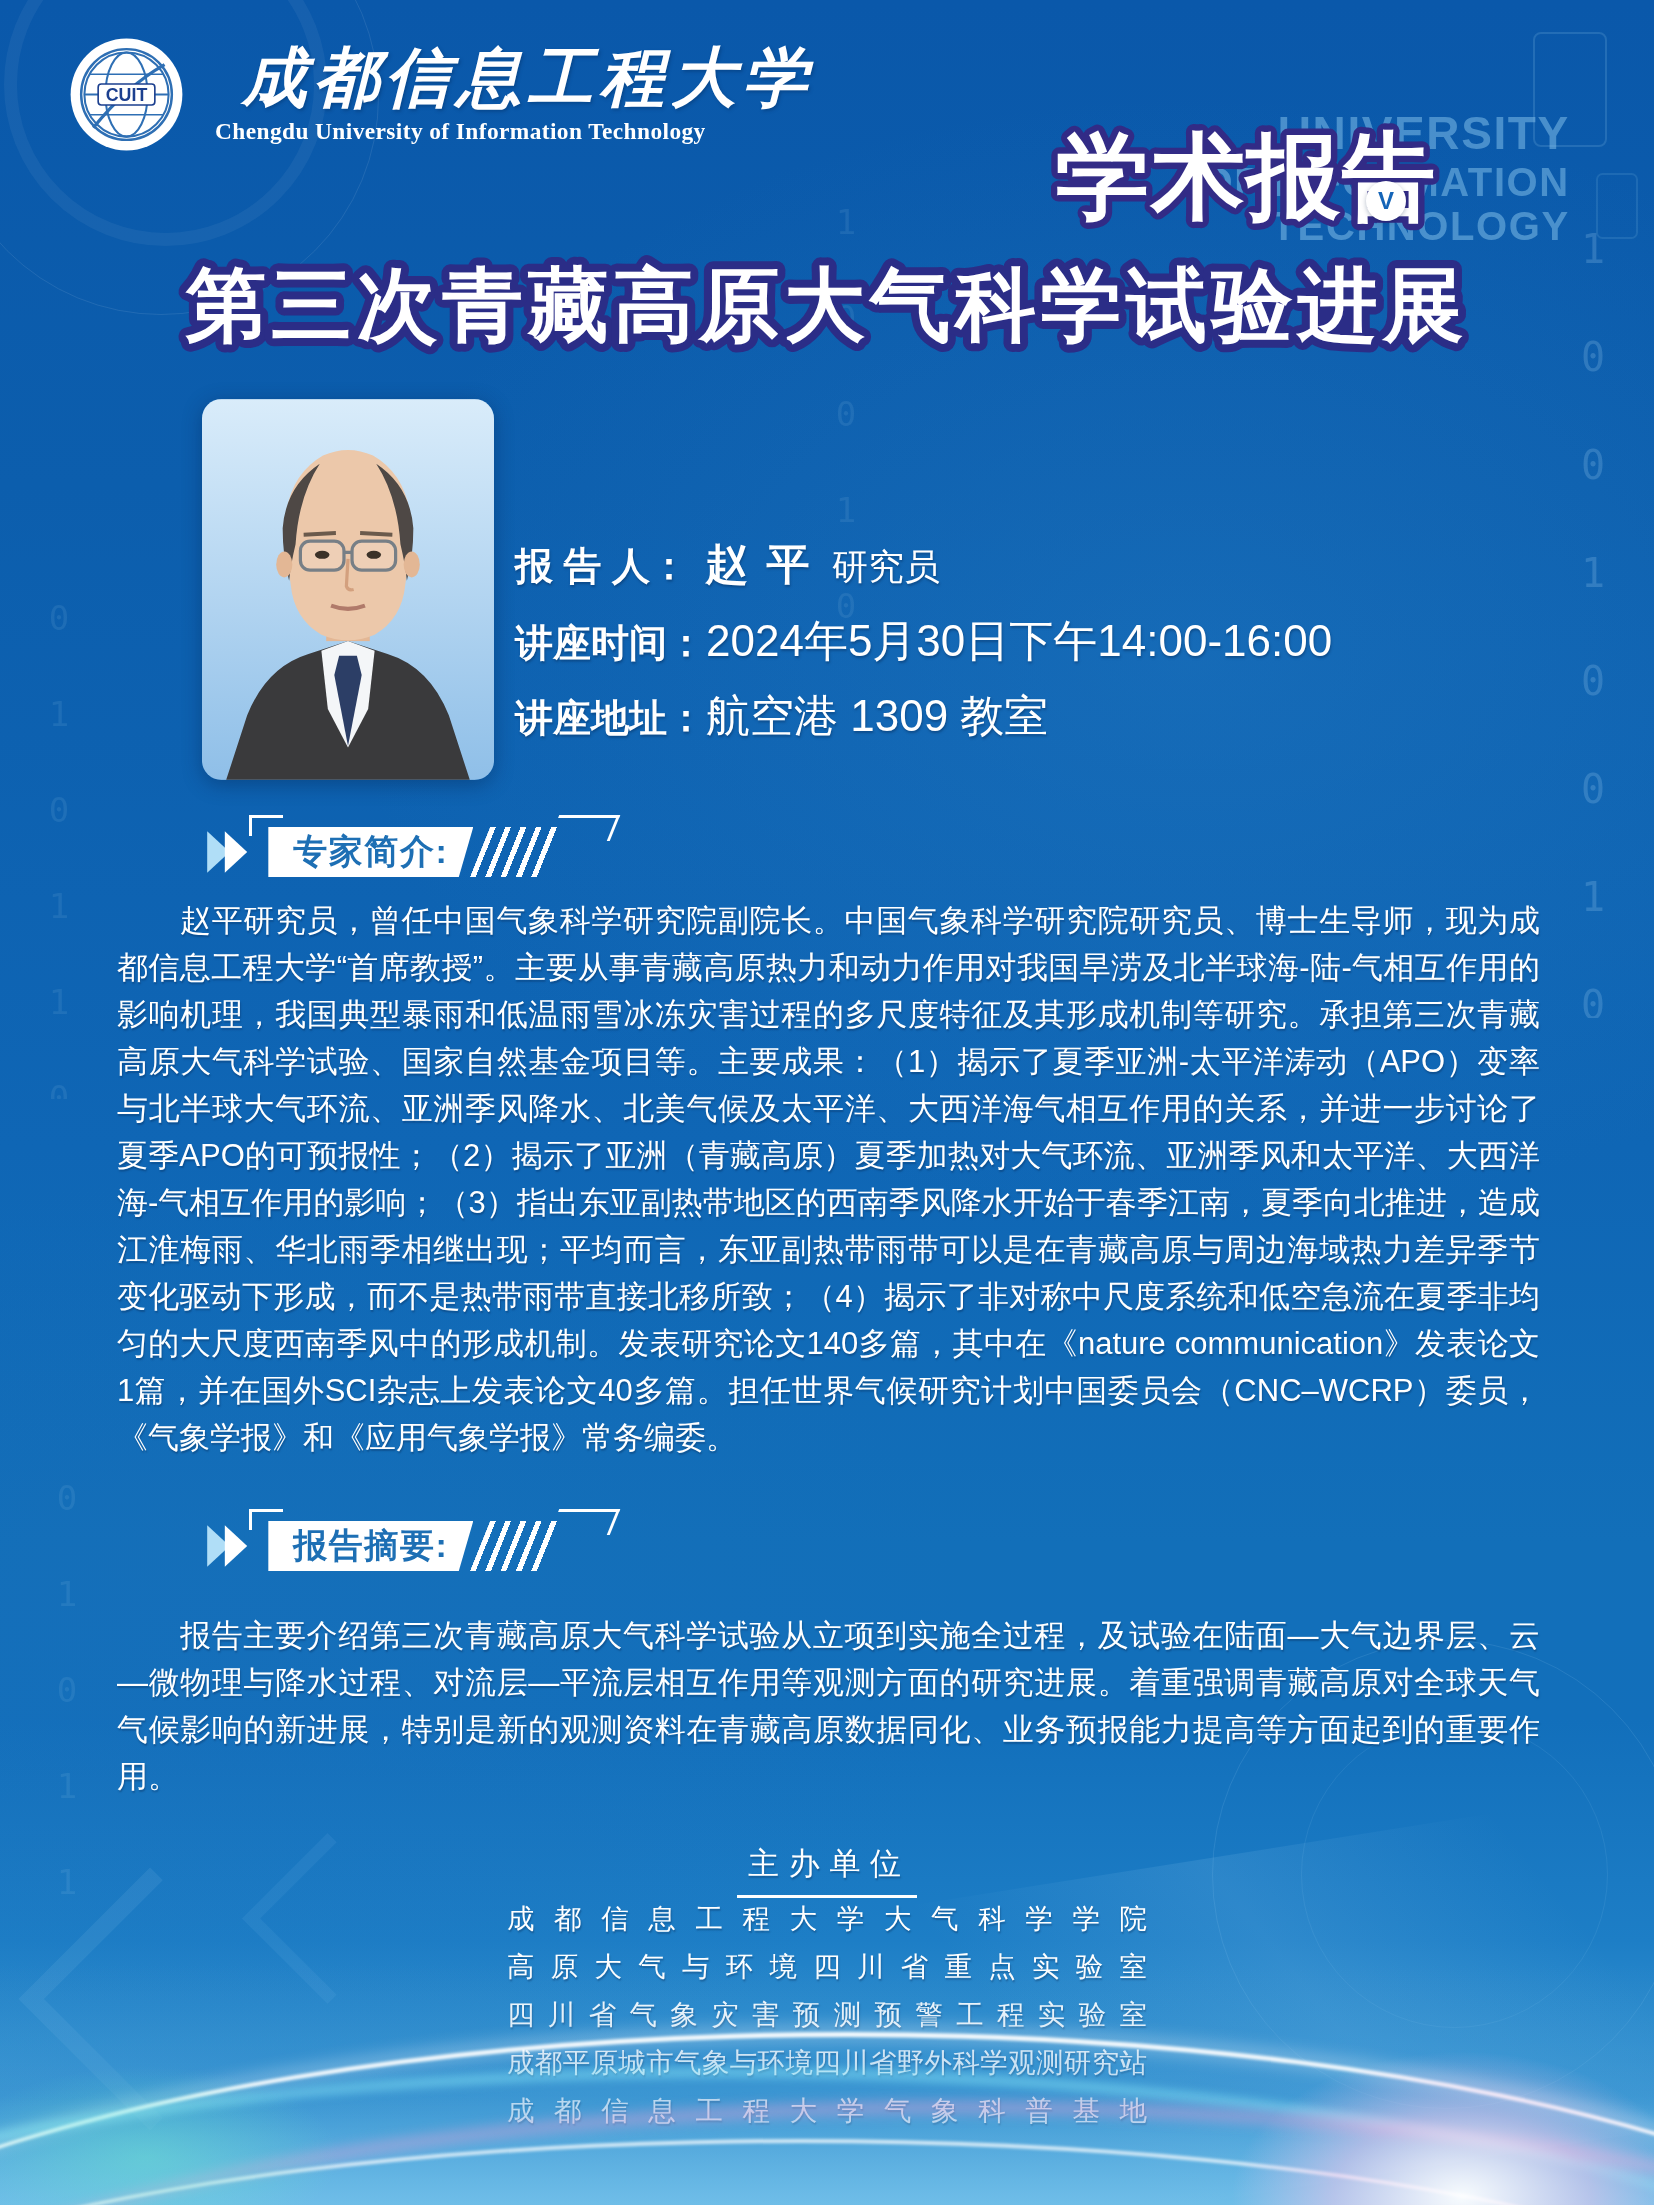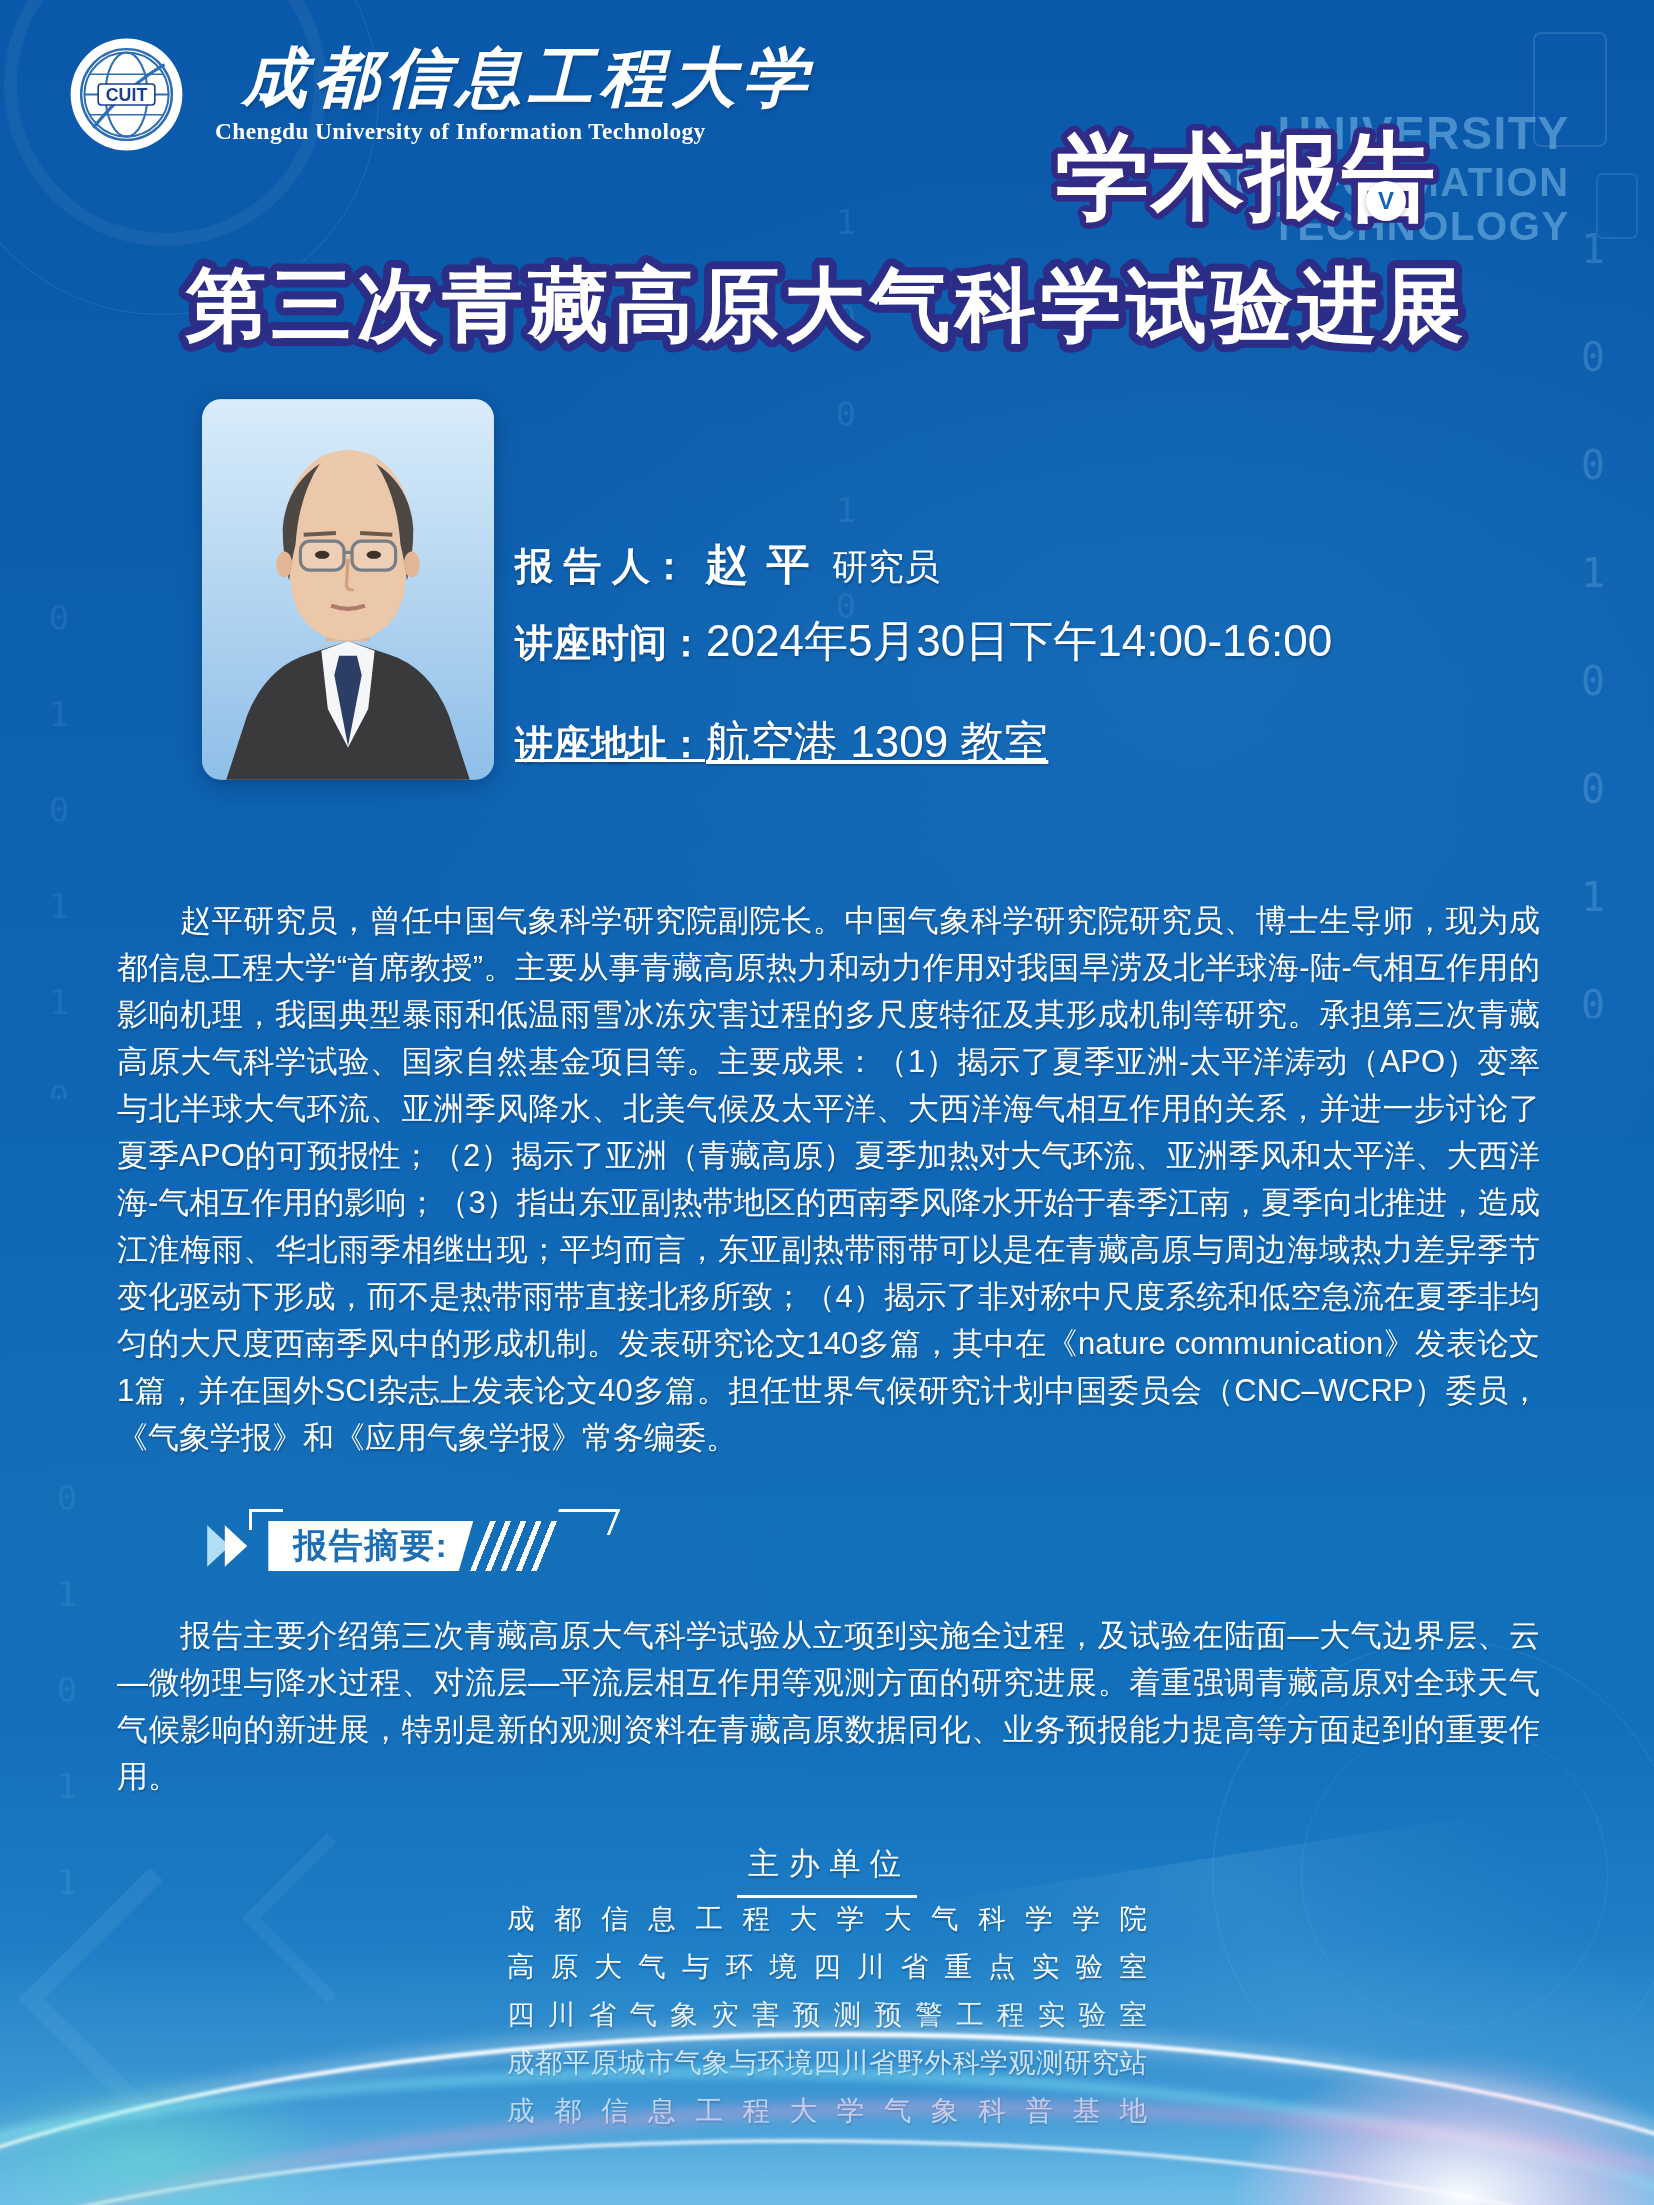--- a/index.html
+++ b/index.html
@@ -177,25 +177,37 @@
 
   <div class="sp-row" style="top:536px;">
     <span class="sp-label">报 告 人：</span>
     <span class="sp-name">赵 平</span>
     <span class="sp-suffix">研究员</span>
   </div>
   <div class="sp-row" style="top:612px;">
     <span class="sp-label">讲座时间：</span>
     <span class="sp-value">2024年5月30日下午14:00-16:00</span>
   </div>
-  <div class="sp-row" style="top:713px;text-decoration:underline;">
+  <div class="sp-row" style="top:687px;">
     <span class="sp-label">讲座地址：</span>
     <span class="sp-value">航空港 1309 教室</span>
   </div>
 
+  <div class="section-banner" style="top:826px;">
+    <svg width="50" height="48" viewBox="0 0 62 60">
+      <polygon points="0,4 28,30 0,56" fill="#b0def7"></polygon>
+      <polygon points="22,4 50,30 22,56" fill="#ffffff"></polygon>
+    </svg>
+    <div class="bracket"></div>
+    <div class="banner-box">
+      <span class="banner-text">专家简介:</span>
+    </div>
+    <div class="stripes"></div>
+    <div class="stripe-outline"></div>
+  </div>
   <div class="para" style="top:897px;">赵平研究员，曾任中国气象科学研究院副院长。中国气象科学研究院研究员、博士生导师，现为成都信息工程大学“首席教授”。主要从事青藏高原热力和动力作用对我国旱涝及北半球海-陆-气相互作用的影响机理，我国典型暴雨和低温雨雪冰冻灾害过程的多尺度特征及其形成机制等研究。承担第三次青藏高原大气科学试验、国家自然基金项目等。主要成果：（1）揭示了夏季亚洲-太平洋涛动（APO）变率与北半球大气环流、亚洲季风降水、北美气候及太平洋、大西洋海气相互作用的关系，并进一步讨论了夏季APO的可预报性；（2）揭示了亚洲（青藏高原）夏季加热对大气环流、亚洲季风和太平洋、大西洋海-气相互作用的影响；（3）指出东亚副热带地区的西南季风降水开始于春季江南，夏季向北推进，造成江淮梅雨、华北雨季相继出现；平均而言，东亚副热带雨带可以是在青藏高原与周边海域热力差异季节变化驱动下形成，而不是热带雨带直接北移所致；（4）揭示了非对称中尺度系统和低空急流在夏季非均匀的大尺度西南季风中的形成机制。发表研究论文140多篇，其中在《nature communication》发表论文1篇，并在国外SCI杂志上发表论文40多篇。担任世界气候研究计划中国委员会（CNC–WCRP）委员，《气象学报》和《应用气象学报》常务编委。</div>
 
   <div class="section-banner" style="top:1520px;">
     <svg width="50" height="48" viewBox="0 0 62 60">
       <polygon points="0,4 28,30 0,56" fill="#b0def7"></polygon>
       <polygon points="22,4 50,30 22,56" fill="#ffffff"></polygon>
     </svg>
     <div class="bracket"></div>
     <div class="banner-box">
       <span class="banner-text">报告摘要:</span>

